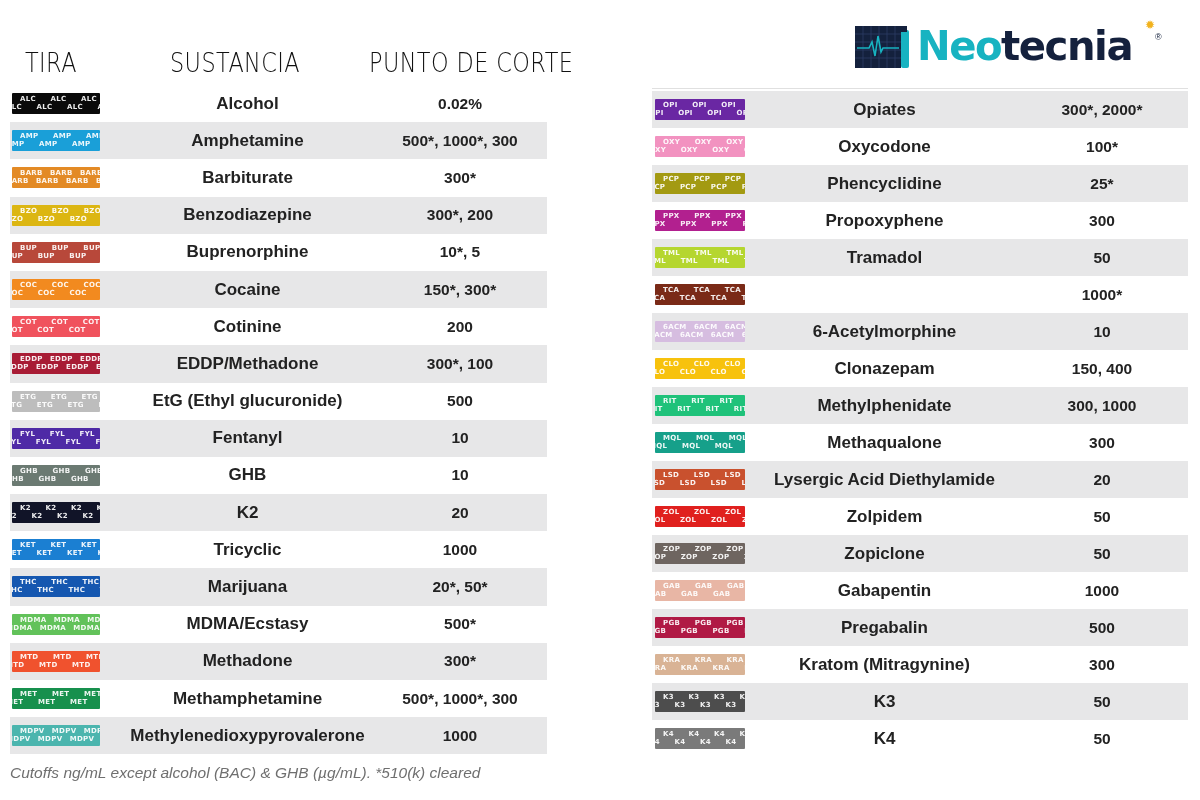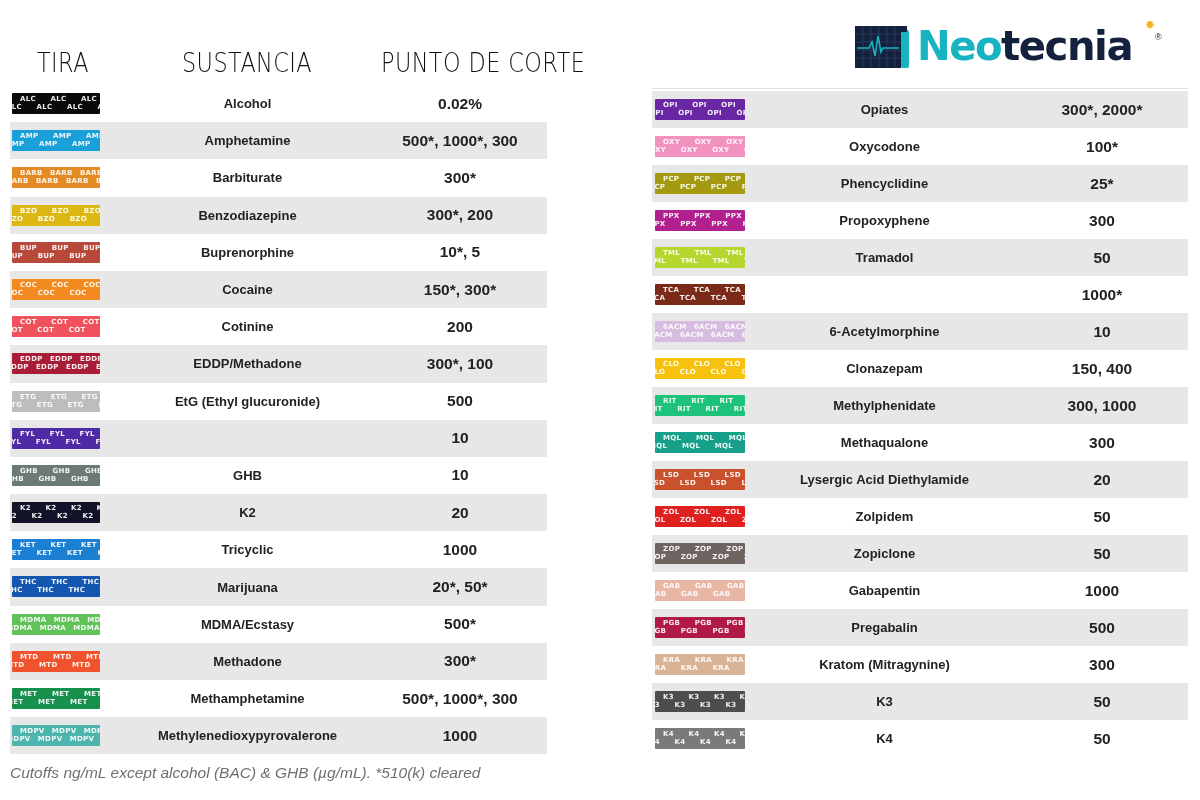--- a/index.html
+++ b/index.html
@@ -1,19 +1,19 @@
 <!DOCTYPE html>
 <html><head>
   <meta charset="utf-8">
   <style>
     * { box-sizing: border-box; margin: 0; padding: 0; }
     html, body { width: 1200px; height: 800px; background: #ffffff; overflow: hidden; }
     body { position: relative; font-family: "Liberation Sans", sans-serif; color: #1e1e1e; }
 
-    .header-row { position: absolute; top: 48px; left: 0; height: 34px; width: 600px; margin-left: 12px; }
+    .header-row { position: absolute; top: 48px; left: 0; height: 34px; width: 600px; }
     .hdr { position: absolute; font-family: "DejaVu Sans", sans-serif; font-weight: 300; font-size: 26px; letter-spacing: 0.5px; color: #111; transform: scaleX(0.86); transform-origin: left center; white-space: nowrap; }
     .hdr.tira { left: 25px; }
     .hdr.sust { left: 170px; }
     .hdr.punto { left: 369px; }
 
     .table { position: absolute; }
     .table.left { left: 10px; top: 85px; width: 537px; }
     .table.right { left: 652px; top: 91px; width: 536px; }
 
     .row { position: relative; display: flex; align-items: center; width: 100%; }
@@ -21,21 +21,21 @@
     .table.left .row { height: 37.2px; }
     .table.right .row { height: 37.0px; }
 
     .strip { position: absolute; height: 21px; width: 88px; overflow: hidden; border-radius: 1px; }
     .table.left .strip { left: 2px; top: 8px; }
     .table.right .strip { left: 3px; top: 8px; width: 90px; }
     .strip .lbl { position: absolute; left: 0; width: 200%; white-space: nowrap; font-family: "DejaVu Sans", sans-serif; font-weight: bold; font-size: 7px; line-height: 7px; color: rgba(255,255,255,0.92); letter-spacing: 0.3px; }
     .strip .lbl.l1 { top: 3px; left: 8px; }
     .strip .lbl.l2 { top: 11px; left: -6px; }
 
-    .sub { position: absolute; text-align: center; font-weight: bold; font-size: 13px; color: #222; white-space: nowrap; }
+    .sub { position: absolute; text-align: center; font-weight: bold; font-size: 17px; color: #222; white-space: nowrap; }
     .table.left .sub { left: 105px; width: 265px; }
     .table.right .sub { left: 100px; width: 265px; }
     .cut { position: absolute; text-align: center; font-weight: bold; font-size: 15.5px; color: #222; white-space: nowrap; }
     .table.left .cut { left: 360px; width: 180px; }
     .table.right .cut { left: 360px; width: 180px; }
 
     .table.right .topline { position: absolute; top: -3px; left: 0; width: 100%; height: 1px; background: #e0e0e0; }
 
     .footnote { position: absolute; left: 10px; top: 764px; font-style: italic; font-size: 15.5px; color: #6f6f6f; white-space: nowrap; }
 
@@ -152,20 +152,21 @@
         <span class="lbl l2">ETG  ETG  ETG  ETG  ETG  ETG</span>
       </div>
       <span class="sub">EtG (Ethyl glucuronide)</span>
       <span class="cut">500</span>
     </div>
     <div class="row shade">
       <div class="strip" title="FYL" style="background: rgb(78, 42, 166);">
         <span class="lbl l1">FYL  FYL  FYL  FYL  FYL  FYL</span>
         <span class="lbl l2">FYL  FYL  FYL  FYL  FYL  FYL</span>
       </div>
+      <span class="sub">Fentanyl</span>
       <span class="cut">10</span>
     </div>
     <div class="row">
       <div class="strip" title="GHB" style="background: rgb(107, 122, 114);">
         <span class="lbl l1">GHB  GHB  GHB  GHB  GHB  GHB</span>
         <span class="lbl l2">GHB  GHB  GHB  GHB  GHB  GHB</span>
       </div>
       <span class="sub">GHB</span>
       <span class="cut">10</span>
     </div>

